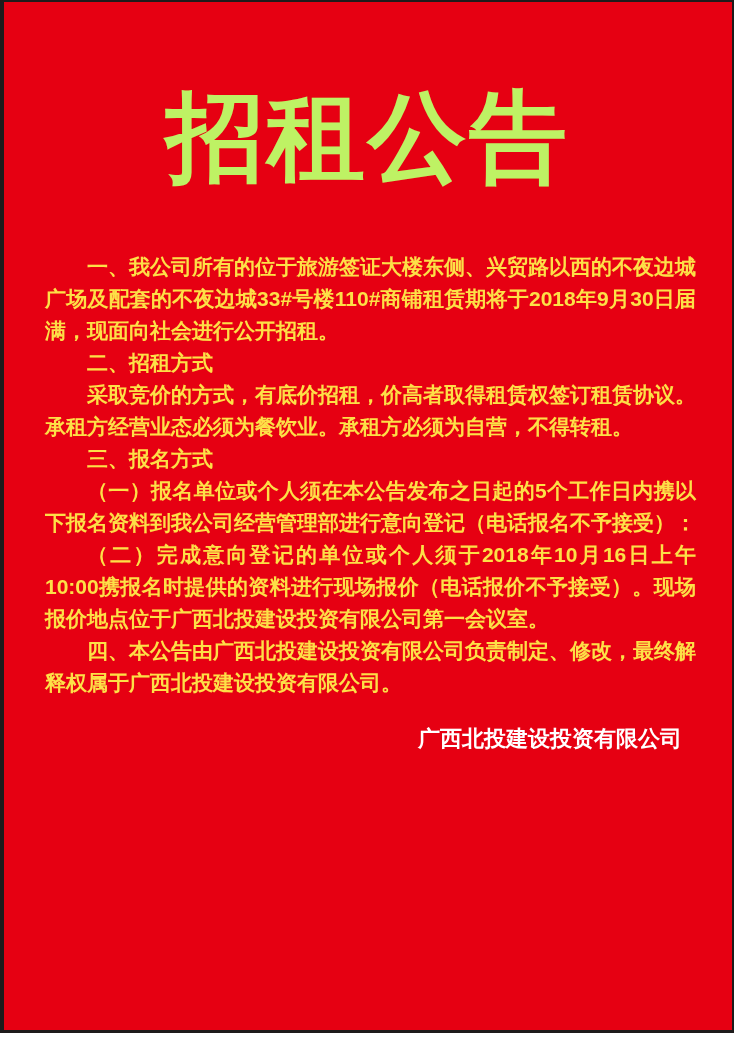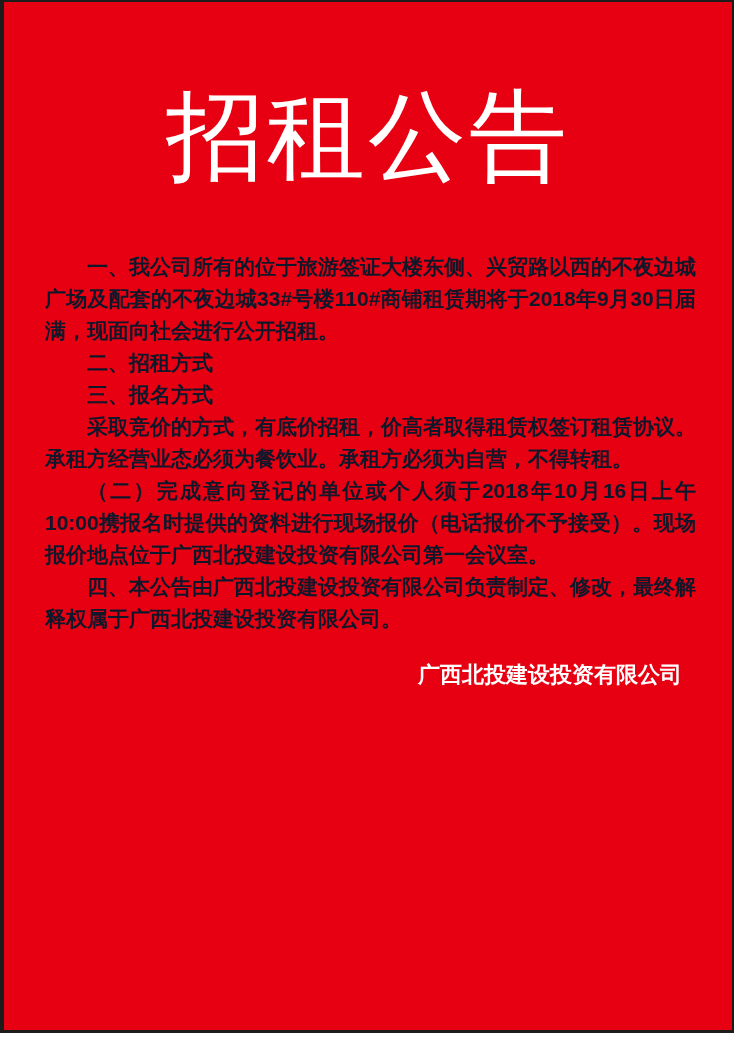--- a/index.html
+++ b/index.html
@@ -20,34 +20,34 @@
     border: 3px solid #1e1b1b;
     border-top-width: 2px;
     border-left-width: 4px;
     border-right-width: 2px;
     color: #ffffff;
   }
   .title {
     margin-top: 83px;
     text-align: center;
     font-family: "DejaVu Serif", "Liberation Serif", serif;
-    font-weight: normal;
+    font-weight: bold;
     font-size: 98px;
     line-height: 1.06;
     letter-spacing: 3px;
-    color: #ffffff;
+    color: #bef264;
     white-space: nowrap;
   }
   .notice-body {
     margin: 62px 36px 0 41px;
     font-size: 21px;
     font-weight: bold;
     line-height: 32px;
     text-align: justify;
-    color: #0f172a;
+    color: #fde047;
   }
   .para { text-indent: 2em; }
   .contact-gap { display: inline-block; width: 1.2em; }
   .sig-wrap {
     display: flex;
     justify-content: flex-end;
     margin: 24px 50px 0 0;
   }
   .sig-inner {
     display: inline-block;
@@ -61,22 +61,23 @@
 </head>
 <body>
 
 <div class="poster">
 
   <h1 class="title">招租公告</h1>
 
   <div class="notice-body">
     <p class="para">一、我公司所有的位于旅游签证大楼东侧、兴贸路以西的不夜边城广场及配套的不夜边城33#号楼110#商铺租赁期将于2018年9月30日届满，现面向社会进行公开招租。</p>
     <p class="para">二、招租方式</p>
+    <p class="para">采取竞价的方式，有底价招租，价高者取得租赁权签订租赁协议。承租方经营业态必须为餐饮业。承租方必须为自营，不得转租。</p>
     <p class="para">三、报名方式</p>
-    <p class="para">采取竞价的方式，有底价招租，价高者取得租赁权签订租赁协议。承租方经营业态必须为餐饮业。承租方必须为自营，不得转租。</p>
+    <p class="para">（一）报名单位或个人须在本公告发布之日起的5个工作日内携以下报名资料到我公司经营管理部进行意向登记（电话报名不予接受）：</p>
     <p class="para">（二）完成意向登记的单位或个人须于2018年10月16日上午10:00携报名时提供的资料进行现场报价（电话报价不予接受）。现场报价地点位于广西北投建设投资有限公司第一会议室。</p>
     <p class="para">四、本公告由广西北投建设投资有限公司负责制定、修改，最终解释权属于广西北投建设投资有限公司。</p>
   </div>
 
   <div class="sig-wrap">
     <div class="sig-inner">
       <div>广西北投建设投资有限公司</div>
     </div>
   </div>
 

